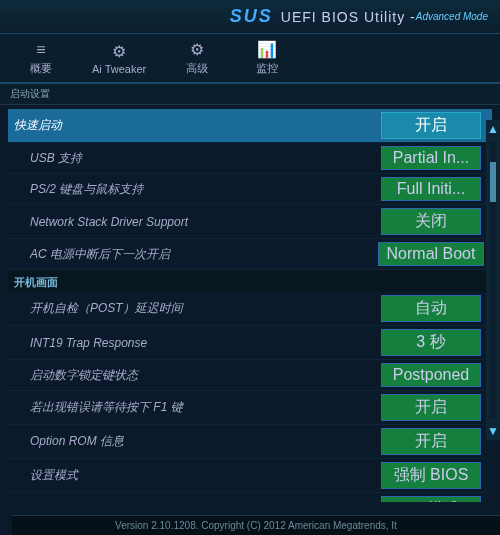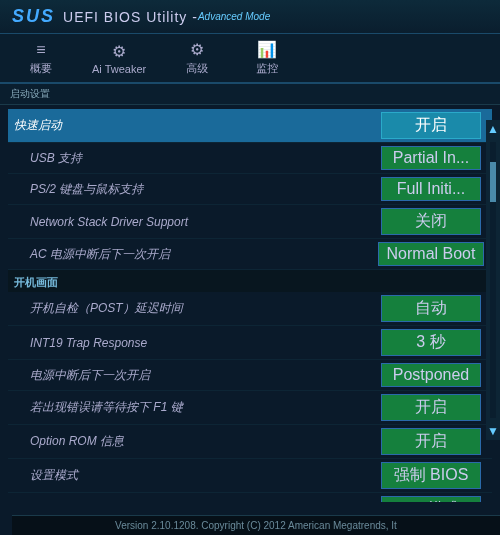--- a/index.html
+++ b/index.html
@@ -12,20 +12,21 @@
       color: #cce;
     }
 
     
     .header {
       background: linear-gradient(180deg, #0d2a3a 0%, #0a1e2e 100%);
       padding: 6px 12px;
       display: flex;
       align-items: center;
       border-bottom: 1px solid #1a4a6a;
+      justify-content: flex-end;
     }
     .logo {
       color: #4af;
       font-size: 18px;
       font-weight: bold;
       font-style: italic;
       letter-spacing: 2px;
       margin-right: 8px;
     }
     .title-text {
@@ -266,21 +267,21 @@
   </div>
 
   <div class="settings-row normal">
     <span class="row-label indented">INT19 Trap Response</span>
     <span class="row-value">
       <span class="val-btn blue">3 秒</span>
     </span>
   </div>
 
   <div class="settings-row normal">
-    <span class="row-label indented">电源中断后下一次开启</span>
+    <span class="row-label indented">启动数字锁定键状态</span>
     <span class="row-value">
       <span class="val-btn blue">Postponed</span>
     </span>
   </div>
 
   <div class="settings-row normal">
     <span class="row-label indented">若出现错误请等待按下 F1 键</span>
     <span class="row-value">
       <span class="val-btn blue">开启</span>
     </span>

